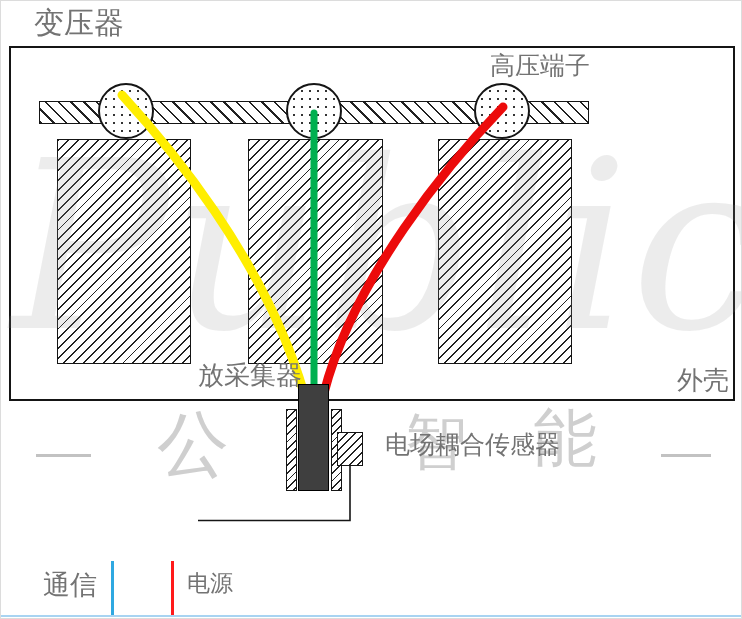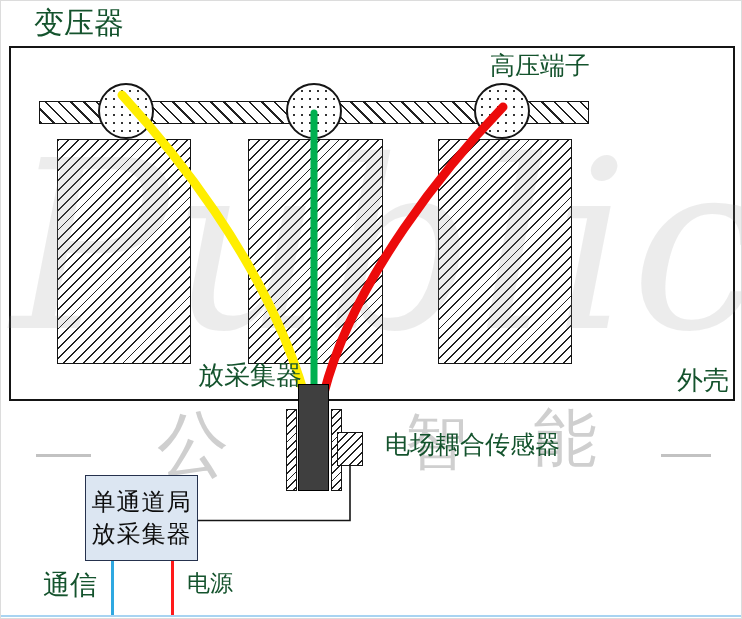--- a/index.html
+++ b/index.html
@@ -2,21 +2,21 @@
 <html><head>
 <meta charset="utf-8">
 <style>
   html,body{margin:0;padding:0;background:#f4f4f4;}
   .stage{
     position:relative; width:742px; height:619px; background:#ffffff;
     overflow:hidden; border:1px solid #dcdcdc; box-sizing:border-box;
     font-family:"Liberation Serif","DejaVu Serif",serif;
   }
   .abs{position:absolute;}
-  .lbl{position:absolute; color:#14532d; white-space:nowrap; line-height:1.1;}
+  .lbl{position:absolute; color:#737373; white-space:nowrap; line-height:1.1;}
 
   
   .outer-box{left:8px; top:45px; width:726px; height:355px; border:2px solid #151515; box-sizing:border-box; background:transparent;}
 
   
   .busbar{
     left:38px; top:100px; width:550px; height:23px; box-sizing:border-box;
     border:1.5px solid #151515;
     background:repeating-linear-gradient(45deg,#222 0 1.7px,transparent 1.7px 9px);
   }
@@ -97,24 +97,20 @@
     <path d="M313,112 L313,392" fill="none" stroke-width="7" stroke-linecap="round" stroke="#00B050"></path>
     <path d="M502,106 C448,162 352,278 323,392" fill="none" stroke-width="9" stroke-linecap="round" stroke="#EC0B0B"></path>
     <path d="M349,464 L349,519.5 L197,519.5" fill="none" stroke-width="1.6" stroke="#151515"></path>
   </svg>
 
   <div class="abs electrode z5" style="left:285px;"></div>
   <div class="abs electrode z5" style="left:330px;"></div>
   <div class="abs sensor-body z5" style="background-color: rgb(63, 63, 63);"></div>
   <div class="abs sensor-plate z5"></div>
 
-  <div class="abs collector z5" style="background-color: rgb(220, 230, 242);">
-    <div>单通道局</div>
-    <div>放采集器</div>
-  </div>
 
   <div class="abs vline z5" style="left: 110px; background-color: rgb(47, 168, 225);"></div>
   <div class="abs vline z5" style="left: 170px; background-color: rgb(255, 26, 26);"></div>
   <div class="abs bottom-rule z5" style="background-color: rgb(168, 212, 242);"></div>
 
   <div class="lbl z6" style="left:453px; top:51px;  font-size:25px;margin-left:36px;">高压端子</div>
   <div class="lbl z6" style="left:197px; top:361px; font-size:26px;">放采集器</div>
   <div class="lbl z6" style="left:676px; top:366px; font-size:26px;">外壳</div>
   <div class="lbl z6" style="left:384px; top:430px; font-size:25px;">电场耦合传感器</div>
   <div class="lbl z6" style="left:42px;  top:570px; font-size:27px;">通信</div>

